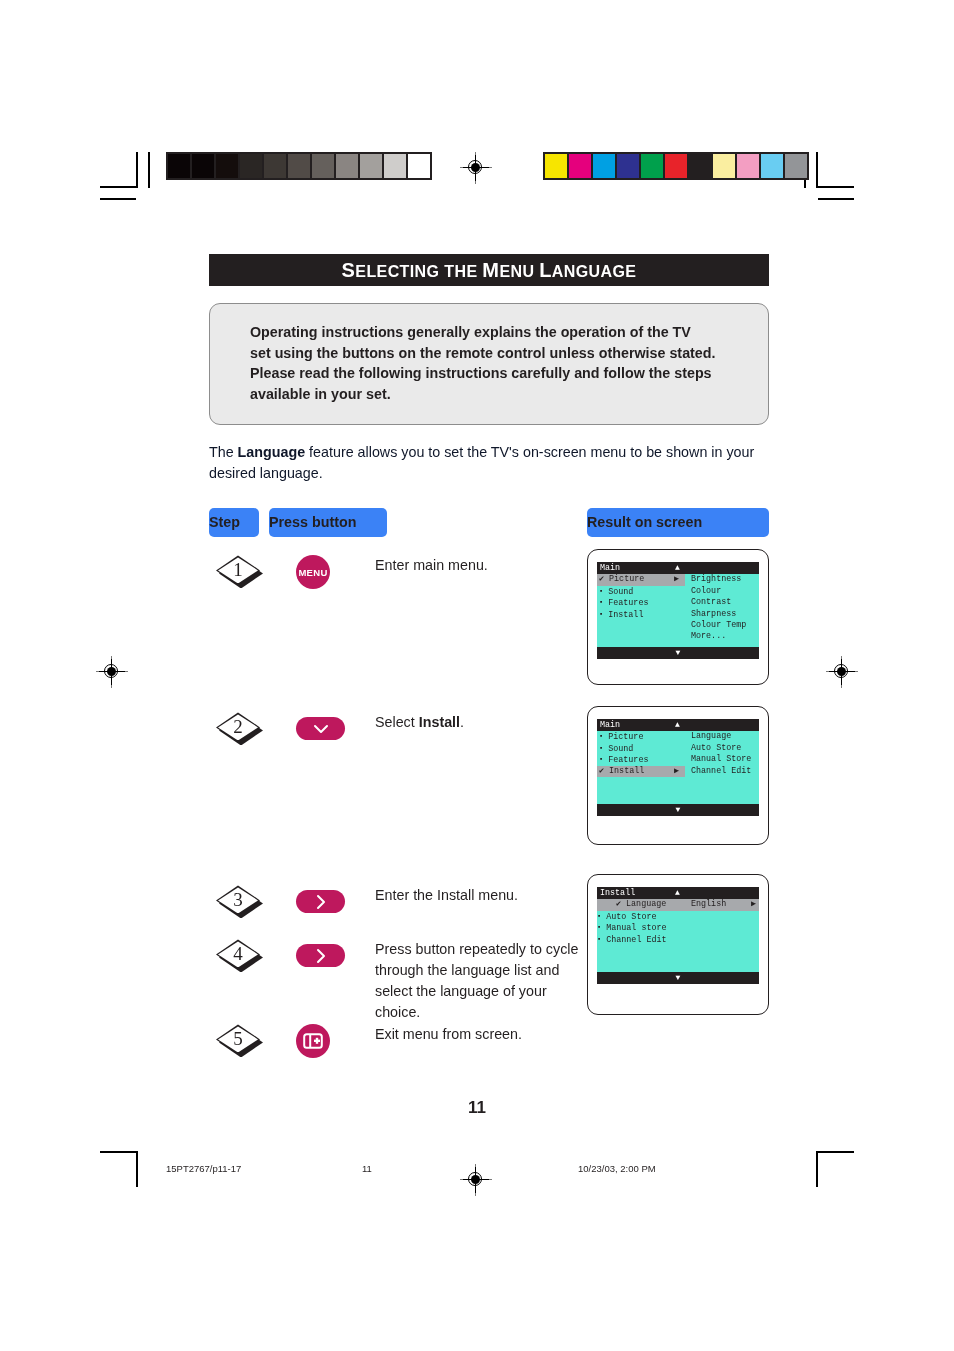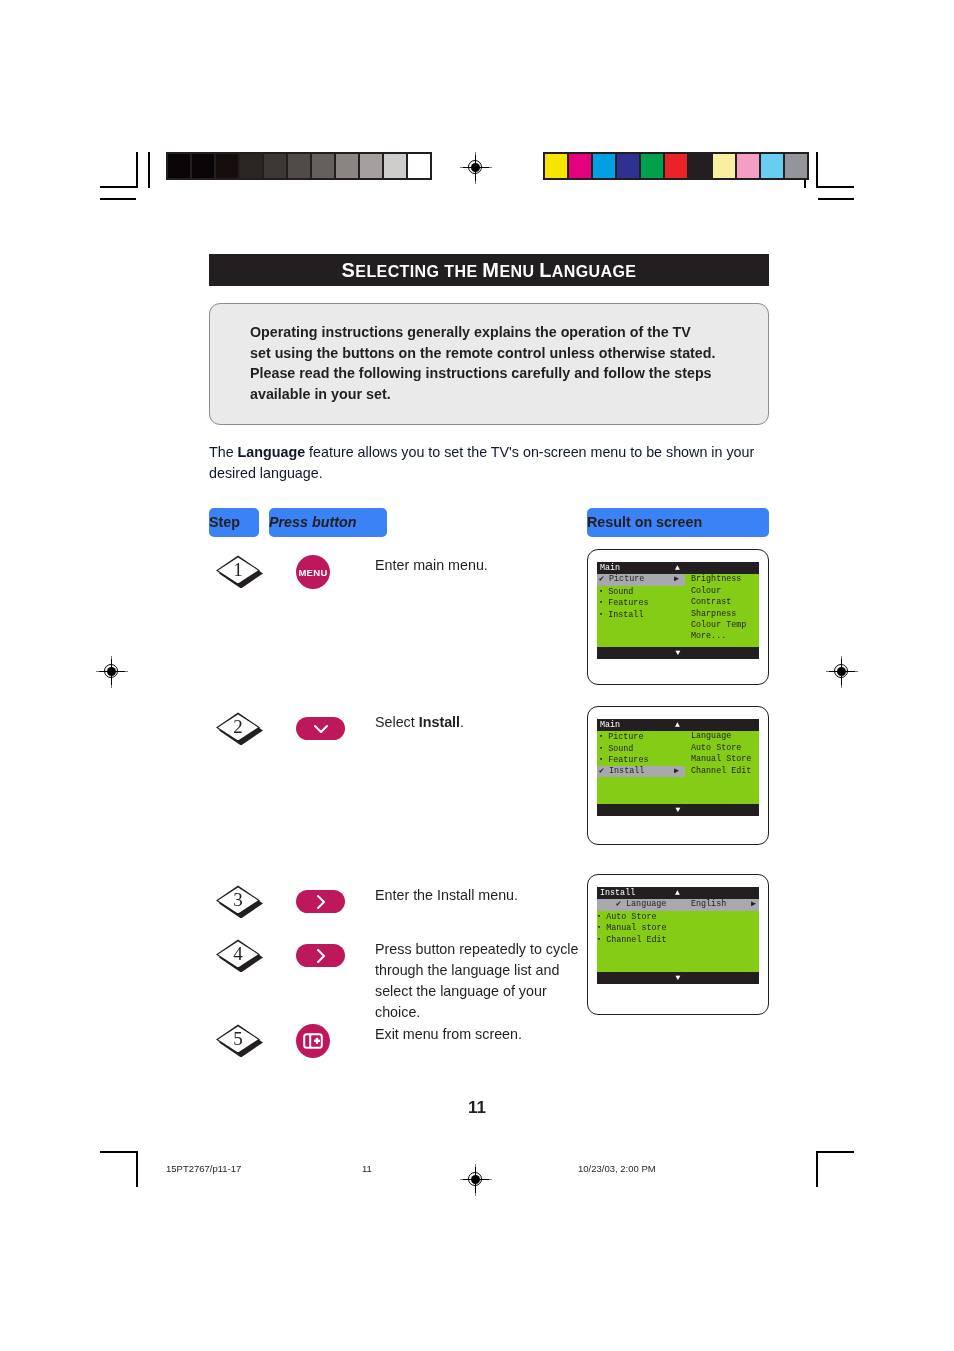--- a/index.html
+++ b/index.html
@@ -121,21 +121,21 @@
     color: #231f20;
     border-radius: 5px;
     font-weight: bold;
     font-size: 14.3px;
     height: 29px;
     line-height: 29px;
     text-align: left;
     box-sizing: border-box;
   }
   .pill-step   { left: 0px;   width: 50px; }
-  .pill-press  { left: 60px;  width: 118px; font-style: italic; }
+  .pill-press  { left: 60px;  width: 118px; }
   .pill-result { left: 378px; width: 182px; }
 
   
   .steps { position: relative; margin-top: 18px; }
 
   .step-row { position: absolute; left: 0; width: 560px; }
 
   .diamond-wrap {
     position: absolute;
     left: 7px;
@@ -207,21 +207,21 @@
     position: absolute;
     left: 378px;
     width: 182px;
     border: 1.6px solid #231f20;
     border-radius: 11px;
     background: #ffffff;
     box-sizing: border-box;
     padding: 12px 9px;
   }
   .osd {
-    background: #84cc16;
+    background: #5eead4;
     font-family: "Liberation Mono", monospace;
     font-size: 8.4px;
     line-height: 11.4px;
     color: #231f20;
   }
   .osd-bar {
     background: #231f20;
     color: #ffffff;
     height: 12px;
     line-height: 12px;

